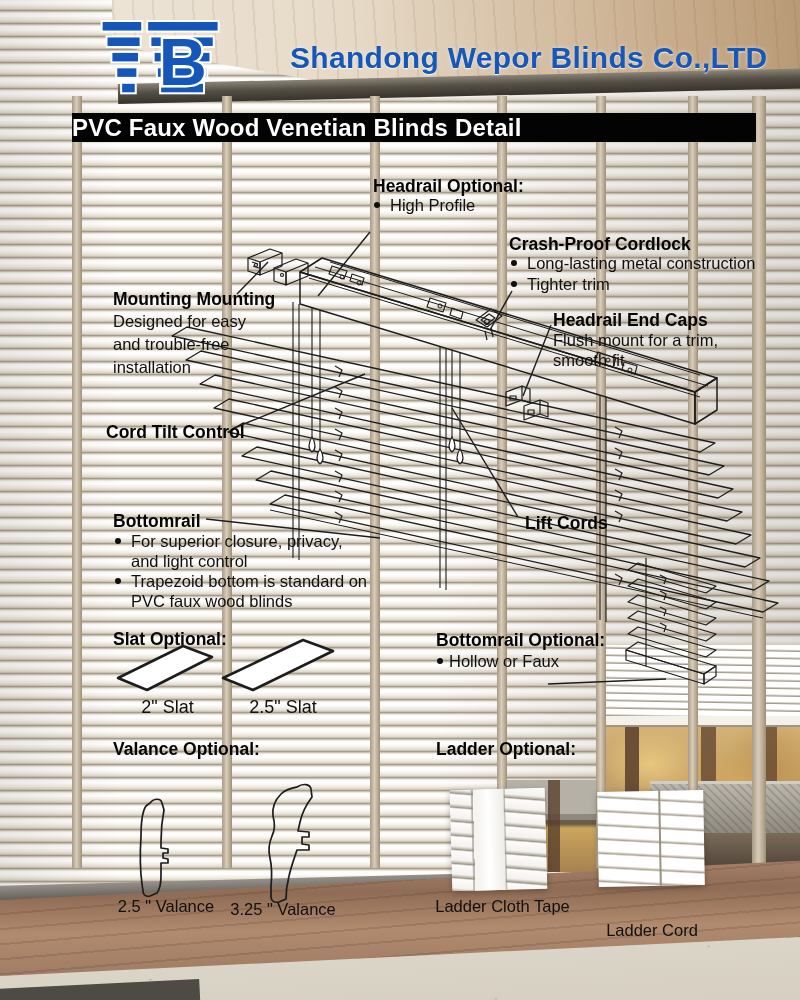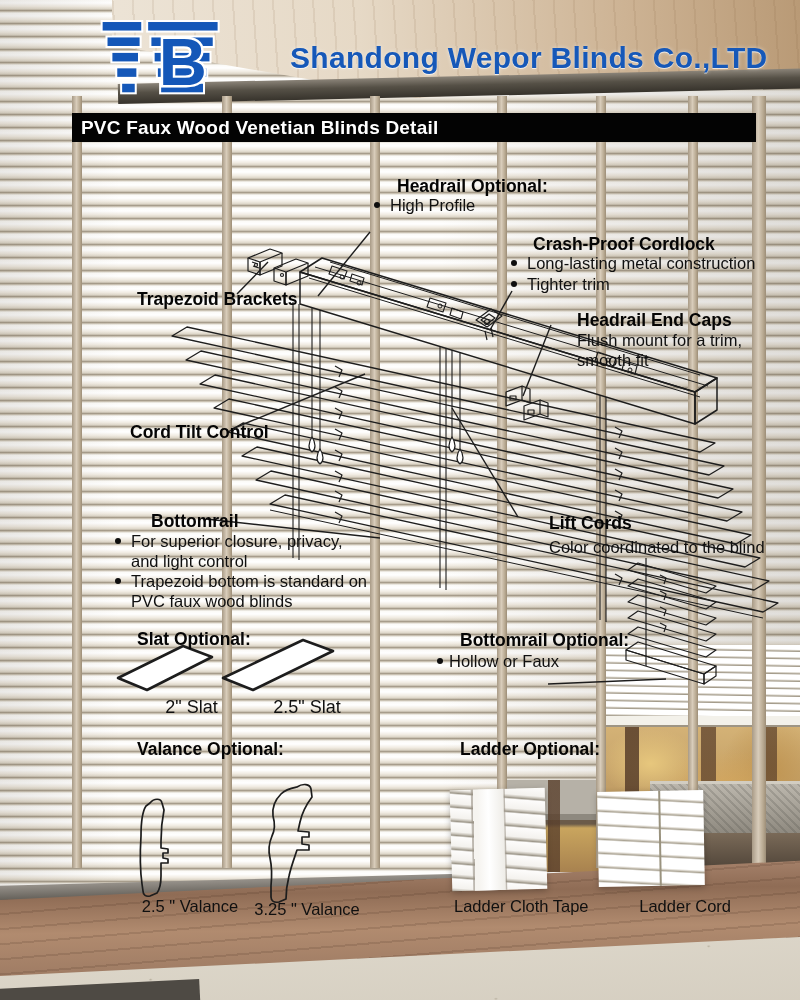--- a/index.html
+++ b/index.html
@@ -52,26 +52,26 @@
      repeating-linear-gradient(-2deg,rgba(70,45,30,.16) 0 2px,rgba(0,0,0,0) 2px 15px),
      linear-gradient(2deg,#9f7c64,#b18b6f 40%,#8f6c55 75%,#a5816a);}
   .wedge{left:-10px;top:984px;width:210px;height:30px;z-index:10;transform:rotate(-2.8deg);
      background:#4e4a44;}
   
   .logo{left:100px;top:14px;width:130px;height:92px;z-index:50;}
   .company{left:246px;top:41px;z-index:50;font-size:30px;font-weight:700;color:#1658b8;
      letter-spacing:.3px;white-space:nowrap;
      text-shadow:0 1px 0 rgba(255,255,255,.65),0 0 4px rgba(255,255,255,.5);margin-left:44px;}
   .banner{left:72px;top:113px;width:684px;height:29px;z-index:50;background:#030303;
-     color:#fff;font-size:19px;font-weight:700;line-height:29px;padding-left:9px;
+     color:#fff;font-size:24px;font-weight:700;line-height:29px;
      letter-spacing:.2px;white-space:nowrap;}
   
   .diagram{left:0;top:0;width:800px;height:1000px;z-index:30;pointer-events:none;}
   
-  .t{position:absolute;z-index:40;color:#101010;font-size:16.5px;line-height:21px;margin-left:24px;}
+  .t{position:absolute;z-index:40;color:#101010;font-size:16.5px;line-height:21px;}
   .ttl{font-weight:700;font-size:17.5px;color:#050505;white-space:nowrap;}
   ul.blt{list-style:none;margin:0;padding:0;}
   ul.blt li{position:relative;padding-left:19px;margin:0;}
   ul.blt li::before{content:"";position:absolute;left:3px;top:7px;width:6px;height:6px;
      border-radius:50%;background:#0e0e0e;}
   
   .swatchA{left:451px;top:789px;width:95px;height:101px;z-index:35;transform:rotate(-1.5deg);
      background:repeating-linear-gradient(186deg,#fdfcfb 0px,#f4f2ee 9px,#c9c4ba 11px,#9d978a 12.5px,#fdfcfb 14px);
      box-shadow:0 2px 6px rgba(0,0,0,.25);}
   .swatchA::after{content:"";position:absolute;left:22%;top:0;bottom:0;width:36%;
@@ -262,46 +262,46 @@
   <ul class="t blt" style="left:371px;top:195px;width:170px">
     <li>High Profile</li>
   </ul>
 
   <div class="t ttl" style="left:509px;top:234px">Crash-Proof Cordlock</div>
   <ul class="t blt" style="left:508px;top:253px;width:270px">
     <li>Long-lasting metal construction</li>
     <li>Tighter trim</li>
   </ul>
 
-  <div class="t ttl" style="left:113px;top:289px">Trapezoid Brackets</div>
+  <div class="t ttl" style="left:113px;top:289px">Mounting Mounting</div>
+  <div class="t" style="left:113px;top:310px;width:142px;line-height:23px">Designed for easy and trouble-free installation</div>
 
   <div class="t ttl" style="left:553px;top:310px">Headrail End Caps</div>
   <div class="t" style="left:553px;top:330px;width:178px;line-height:20px">Flush mount for a trim, smooth fit</div>
 
   <div class="t ttl" style="left:106px;top:422px">Cord Tilt Control</div>
 
-  <div class="t ttl" style="left:127px;top:511px">Bottomrail</div>
+  <div class="t ttl" style="left:113px;top:511px">Bottomrail</div>
   <ul class="t blt" style="left:112px;top:531px;width:258px;line-height:20px">
     <li>For superior closure, privacy, and light control</li>
     <li>Trapezoid bottom is standard on PVC faux wood blinds</li>
   </ul>
 
   <div class="t ttl" style="left:525px;top:513px">Lift Cords</div>
-  <div class="t" style="left:525px;top:537px;white-space:nowrap">Color coordinated to the blind</div>
 
   <div class="t ttl" style="left:113px;top:629px">Slat Optional:</div>
   <div class="t" style="left:120px;top:697px;width:95px;text-align:center;font-size:18px">2" Slat</div>
   <div class="t" style="left:233px;top:697px;width:100px;text-align:center;font-size:18px">2.5" Slat</div>
 
   <div class="t ttl" style="left:436px;top:630px">Bottomrail Optional:</div>
   <ul class="t blt" style="left:434px;top:651px;width:230px">
     <li style="padding-left:15px">Hollow or Faux</li>
   </ul>
 
   <div class="t ttl" style="left:113px;top:739px">Valance Optional:</div>
   <div class="t" style="left:106px;top:896px;width:120px;text-align:center">2.5 " Valance</div>
   <div class="t" style="left:218px;top:899px;width:130px;text-align:center">3.25 " Valance</div>
 
   <div class="t ttl" style="left:436px;top:739px">Ladder Optional:</div>
-  <div class="t" style="left:430px;top:896px;width:145px;text-align:left">Ladder Cloth Tape</div>
-  <div class="t" style="left:597px;top:896px;width:110px;text-align:right">Ladder Cord</div>
+  <div class="t" style="left:430px;top:896px;width:145px;text-align:center">Ladder Cloth Tape</div>
+  <div class="t" style="left:597px;top:920px;width:110px;text-align:center">Ladder Cord</div>
 
 </div>
 
 </body></html>

